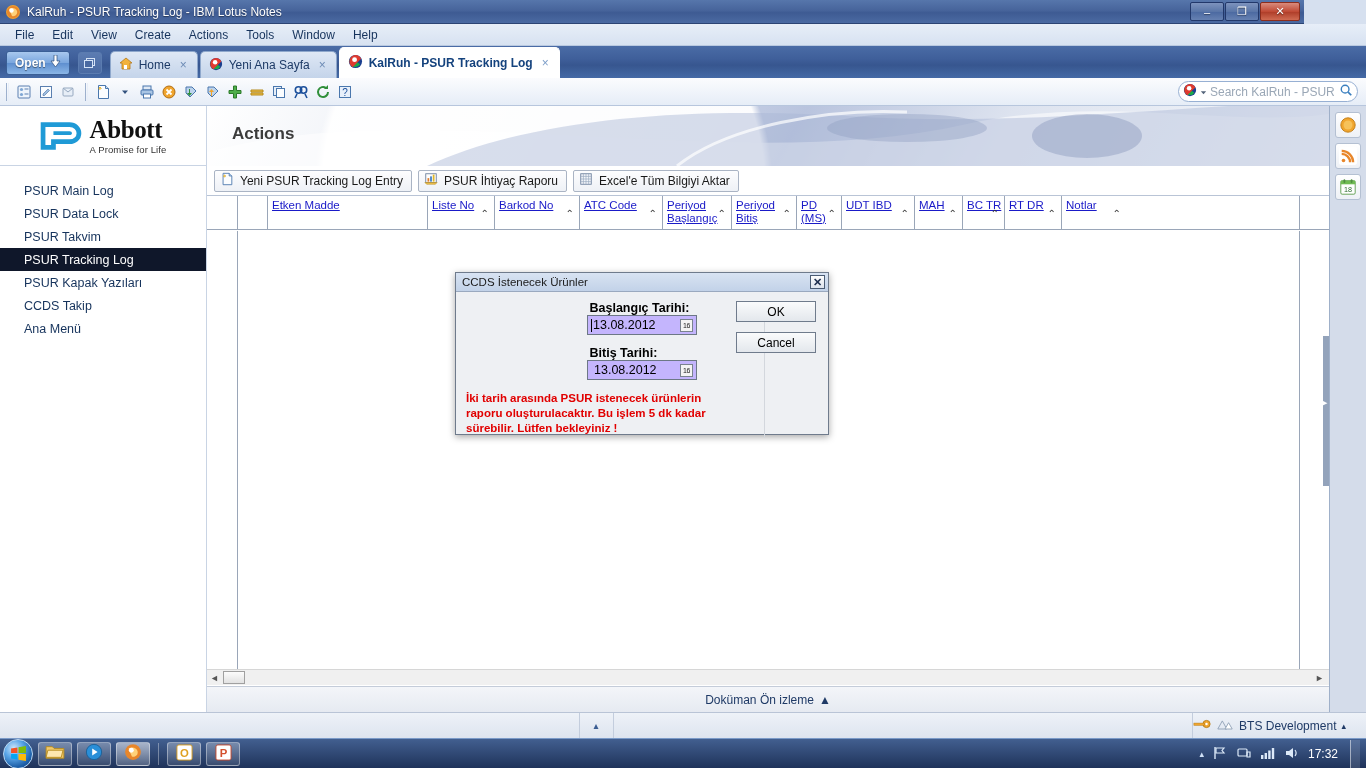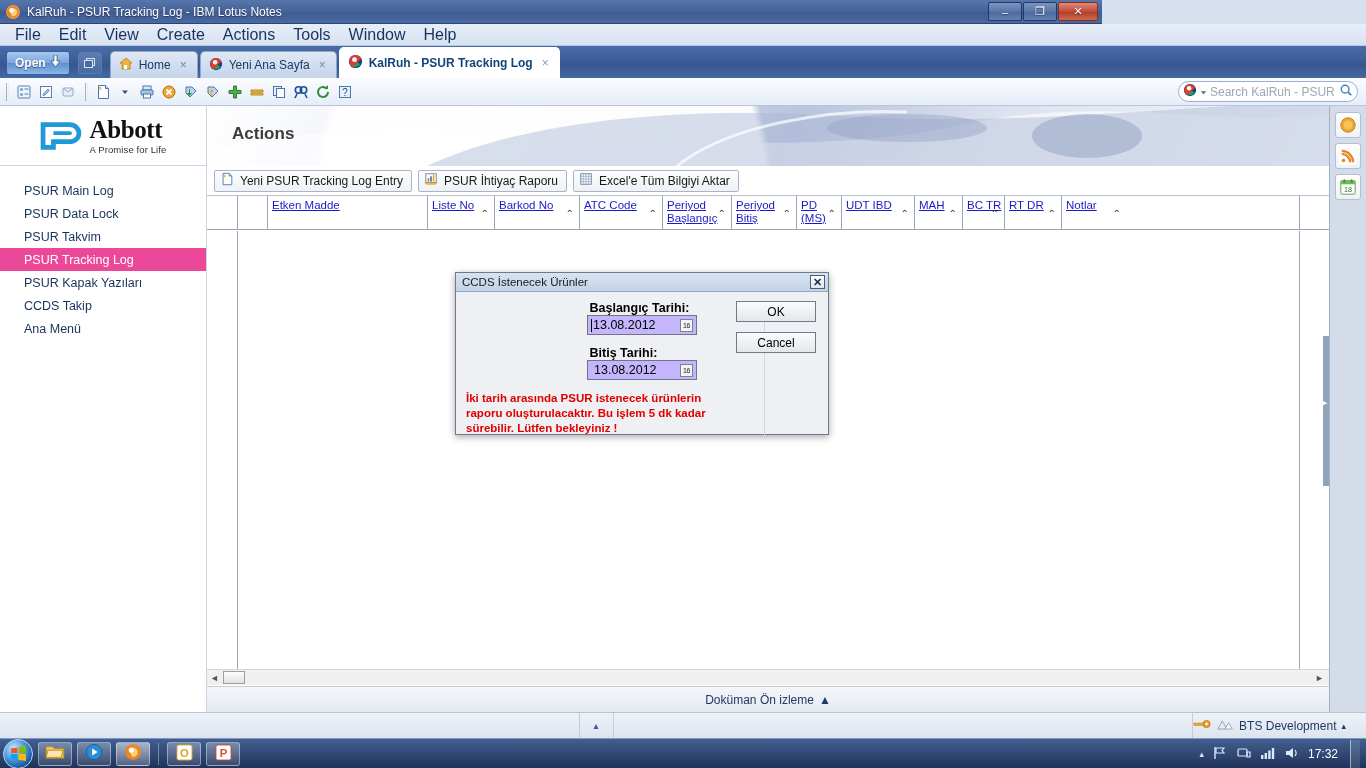--- a/index.html
+++ b/index.html
@@ -8,21 +8,21 @@
     font-family: "Liberation Sans", sans-serif;
     font-size: 12px;
     background: #d6e0ef;
     -webkit-font-smoothing: antialiased;
   }
 
   
   #app { position:relative; width:1366px; height:768px; }
 
   .titlebar {
-    position:absolute; left:0; top:0; width:1102px; height:24px;
+    position:absolute; left:0; top:0; width:1304px; height:24px;
     background: linear-gradient(to bottom,#5676ab 0%, #47649b 45%, #3e5b93 55%, #4b6aa2 100%);
     border-bottom:1px solid #2c4474;
     display:flex; align-items:center;
   }
   .titlebar .tb-icon { width:16px; height:16px; margin:0 6px 0 5px; position:relative; }
   .titlebar .tb-title { color:#fff; font-size:12px; text-shadow:0 1px 1px rgba(0,0,0,.45); }
   .winbtns { position:absolute; right:4px; top:2px; display:flex; gap:1px; }
   .winbtn {
     width:34px; height:19px; border:1px solid #22386a;
     background: linear-gradient(to bottom,#7d93bd,#5a76a8 50%,#4a68a0 51%,#6681b2);
@@ -31,21 +31,21 @@
   }
   .winbtn.close { width:40px; background: linear-gradient(to bottom,#d98b7c,#c04b36 50%,#ad3b27 51%,#cf6b52); border-color:#8c2d1c; }
 
   
   .menubar {
     position:absolute; left:0; top:24px; width:1366px; height:22px;
     background: linear-gradient(to bottom,#e7eef8,#d7e2f1);
     border-bottom:1px solid #b9c9e0;
     display:flex; align-items:center; padding-left:6px;
   }
-  .menubar .mi { padding:2px 9px; color:#16335c; font-size:16px; cursor:default; }
+  .menubar .mi { padding:2px 9px; color:#16335c; font-size:12px; cursor:default; }
 
   
   .tabbar {
     position:absolute; left:0; top:46px; width:1366px; height:32px;
     background: linear-gradient(to bottom,#4a6ca6 0%, #3f5f9a 40%, #37568f 60%, #456aa6 100%);
     display:flex; align-items:flex-end;
   }
   .openbtn {
     margin:0 6px 3px 6px; height:24px; min-width:62px; padding:0 8px;
     background: linear-gradient(to bottom,#a8c8ee,#7ba7de 48%,#5f90d0 52%,#8bb6e6);
@@ -109,21 +109,21 @@
   .banner .swoosh { position:absolute; left:207px; top:0; right:0; height:60px; }
   .banner .medikal {
     position:absolute; left:232px; top:18px; font-size:17px; font-weight:bold; color:#3c3c3c;
   }
 
   .sidebar {
     position:absolute; left:0; top:60px; width:207px; bottom:0;
     background:#fff; border-right:1px solid #c9d4e4;
   }
   .nav-item { height:23px; padding-left:24px; display:flex; align-items:center; color:#16335c; font-size:12.5px; }
-  .nav-item.sel { background:#ec4899; color:#fff; }
+  .nav-item.sel { background:#0f172a; color:#fff; }
 
   .viewpane { position:absolute; left:207px; top:60px; right:37px; bottom:0; background:#fff; }
 
   .actionbar {
     height:30px; border-bottom:1px solid #b9c4d6;
     display:flex; align-items:center; gap:6px; padding-left:7px;
     background:#fff;
   }
   .abtn {
     height:22px; padding:0 8px 0 5px; display:flex; align-items:center; gap:6px;

